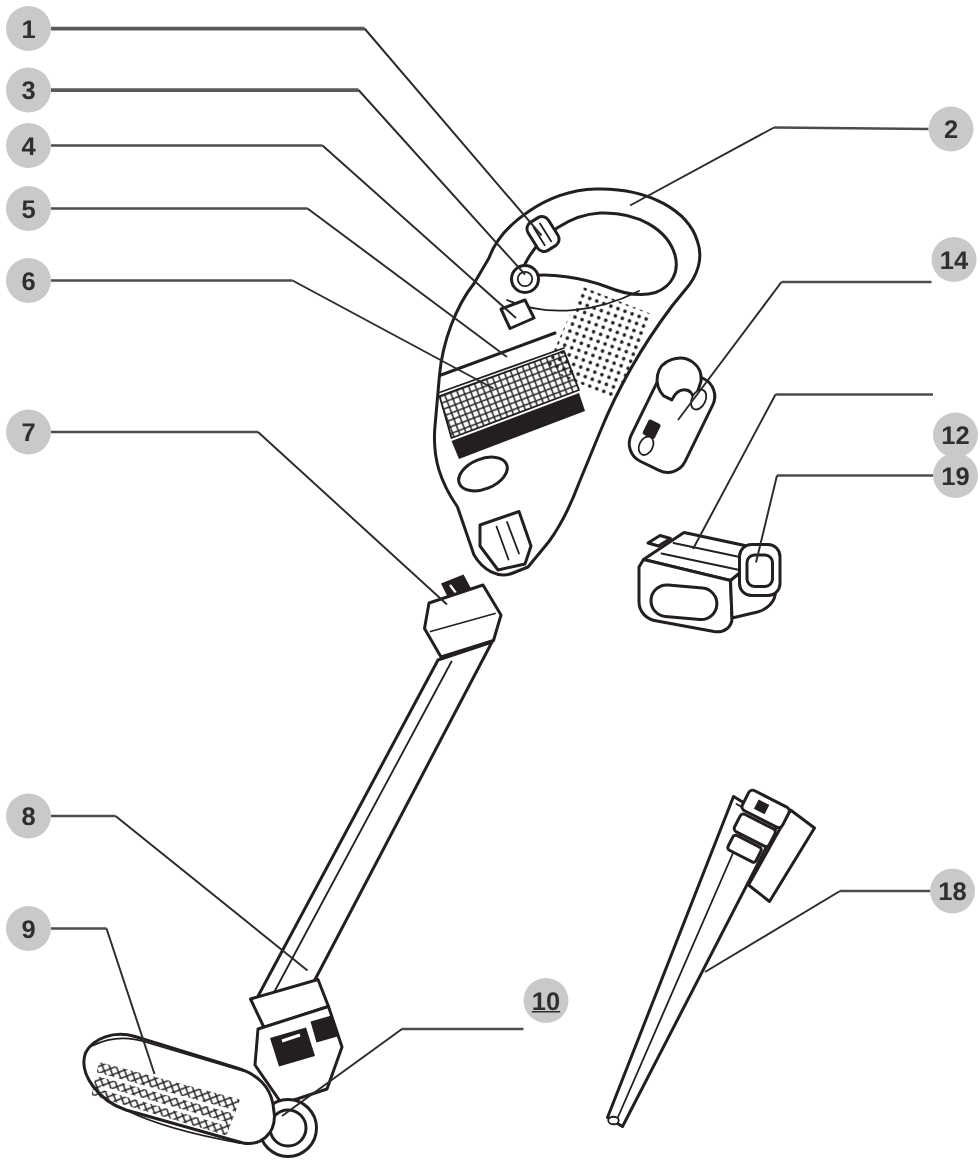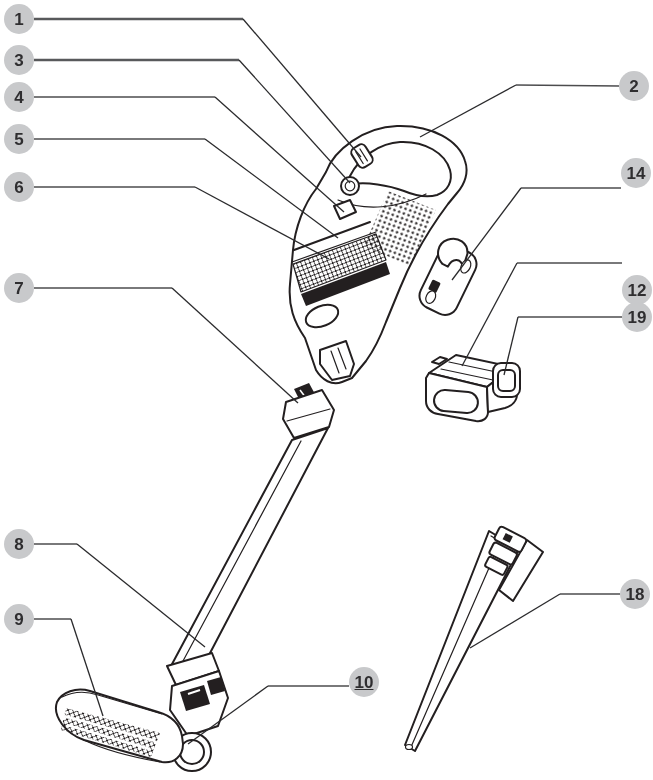--- a/index.html
+++ b/index.html
@@ -179,19 +179,19 @@
   <div id="badges">
       <div class="badge" style="left: 4px; top: 4px;">1</div>
       <div class="badge" style="left: 619px; top: 71px;">2</div>
       <div class="badge" style="left: 4px; top: 45px;">3</div>
       <div class="badge" style="left: 4px; top: 82px;">4</div>
       <div class="badge" style="left: 4px; top: 124px;">5</div>
       <div class="badge" style="left: 4px; top: 172px;">6</div>
       <div class="badge" style="left: 4px; top: 273px;">7</div>
       <div class="badge" style="left: 4px; top: 529px;">8</div>
       <div class="badge" style="left: 4px; top: 604px;">9</div>
-      <div class="badge" style="left: 349px; top: 667px; text-decoration: underline;">10</div>
+      <div class="badge" style="left: 349px; top: 652px; text-decoration: underline;">10</div>
       <div class="badge" style="left: 620px; top: 579px;">18</div>
       <div class="badge" style="left: 622px; top: 248px; margin-top: 27px;">12</div>
       <div class="badge" style="left: 622px; top: 302px;">19</div>
       <div class="badge" style="left: 621px; top: 158px; text-align: right;">14</div>
     </div>
 </div>
 
 </body></html>

